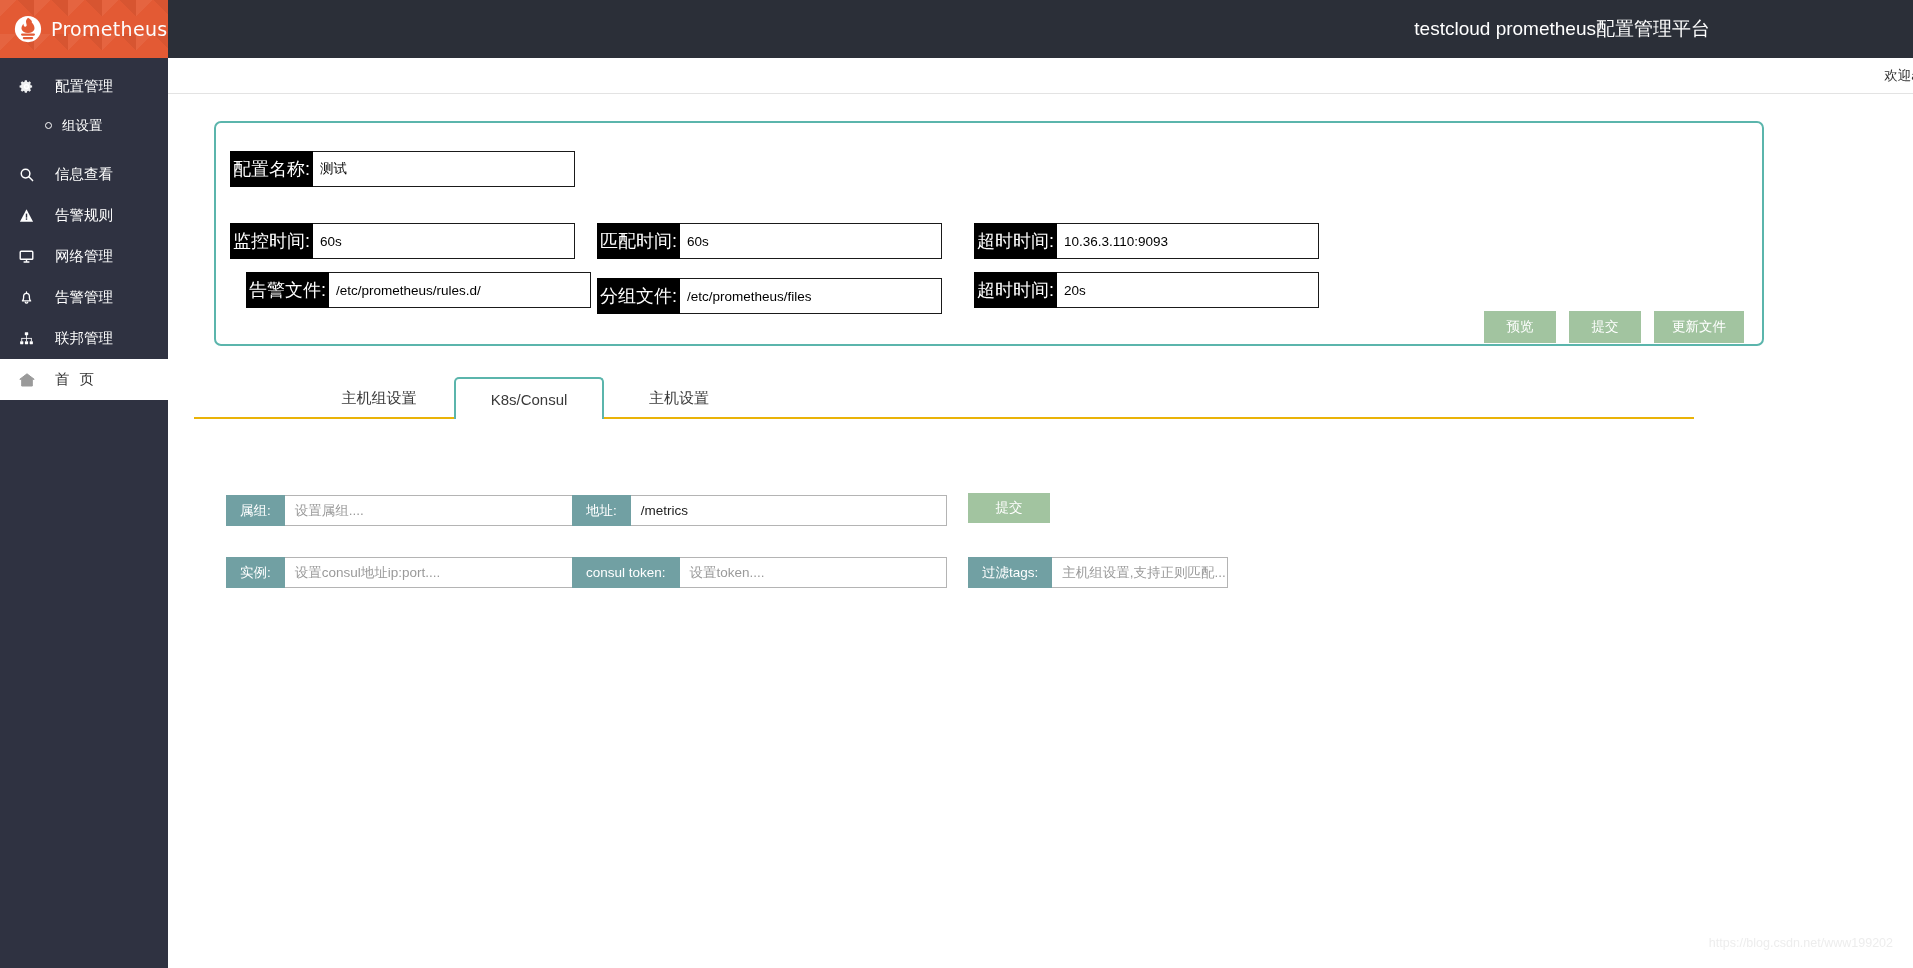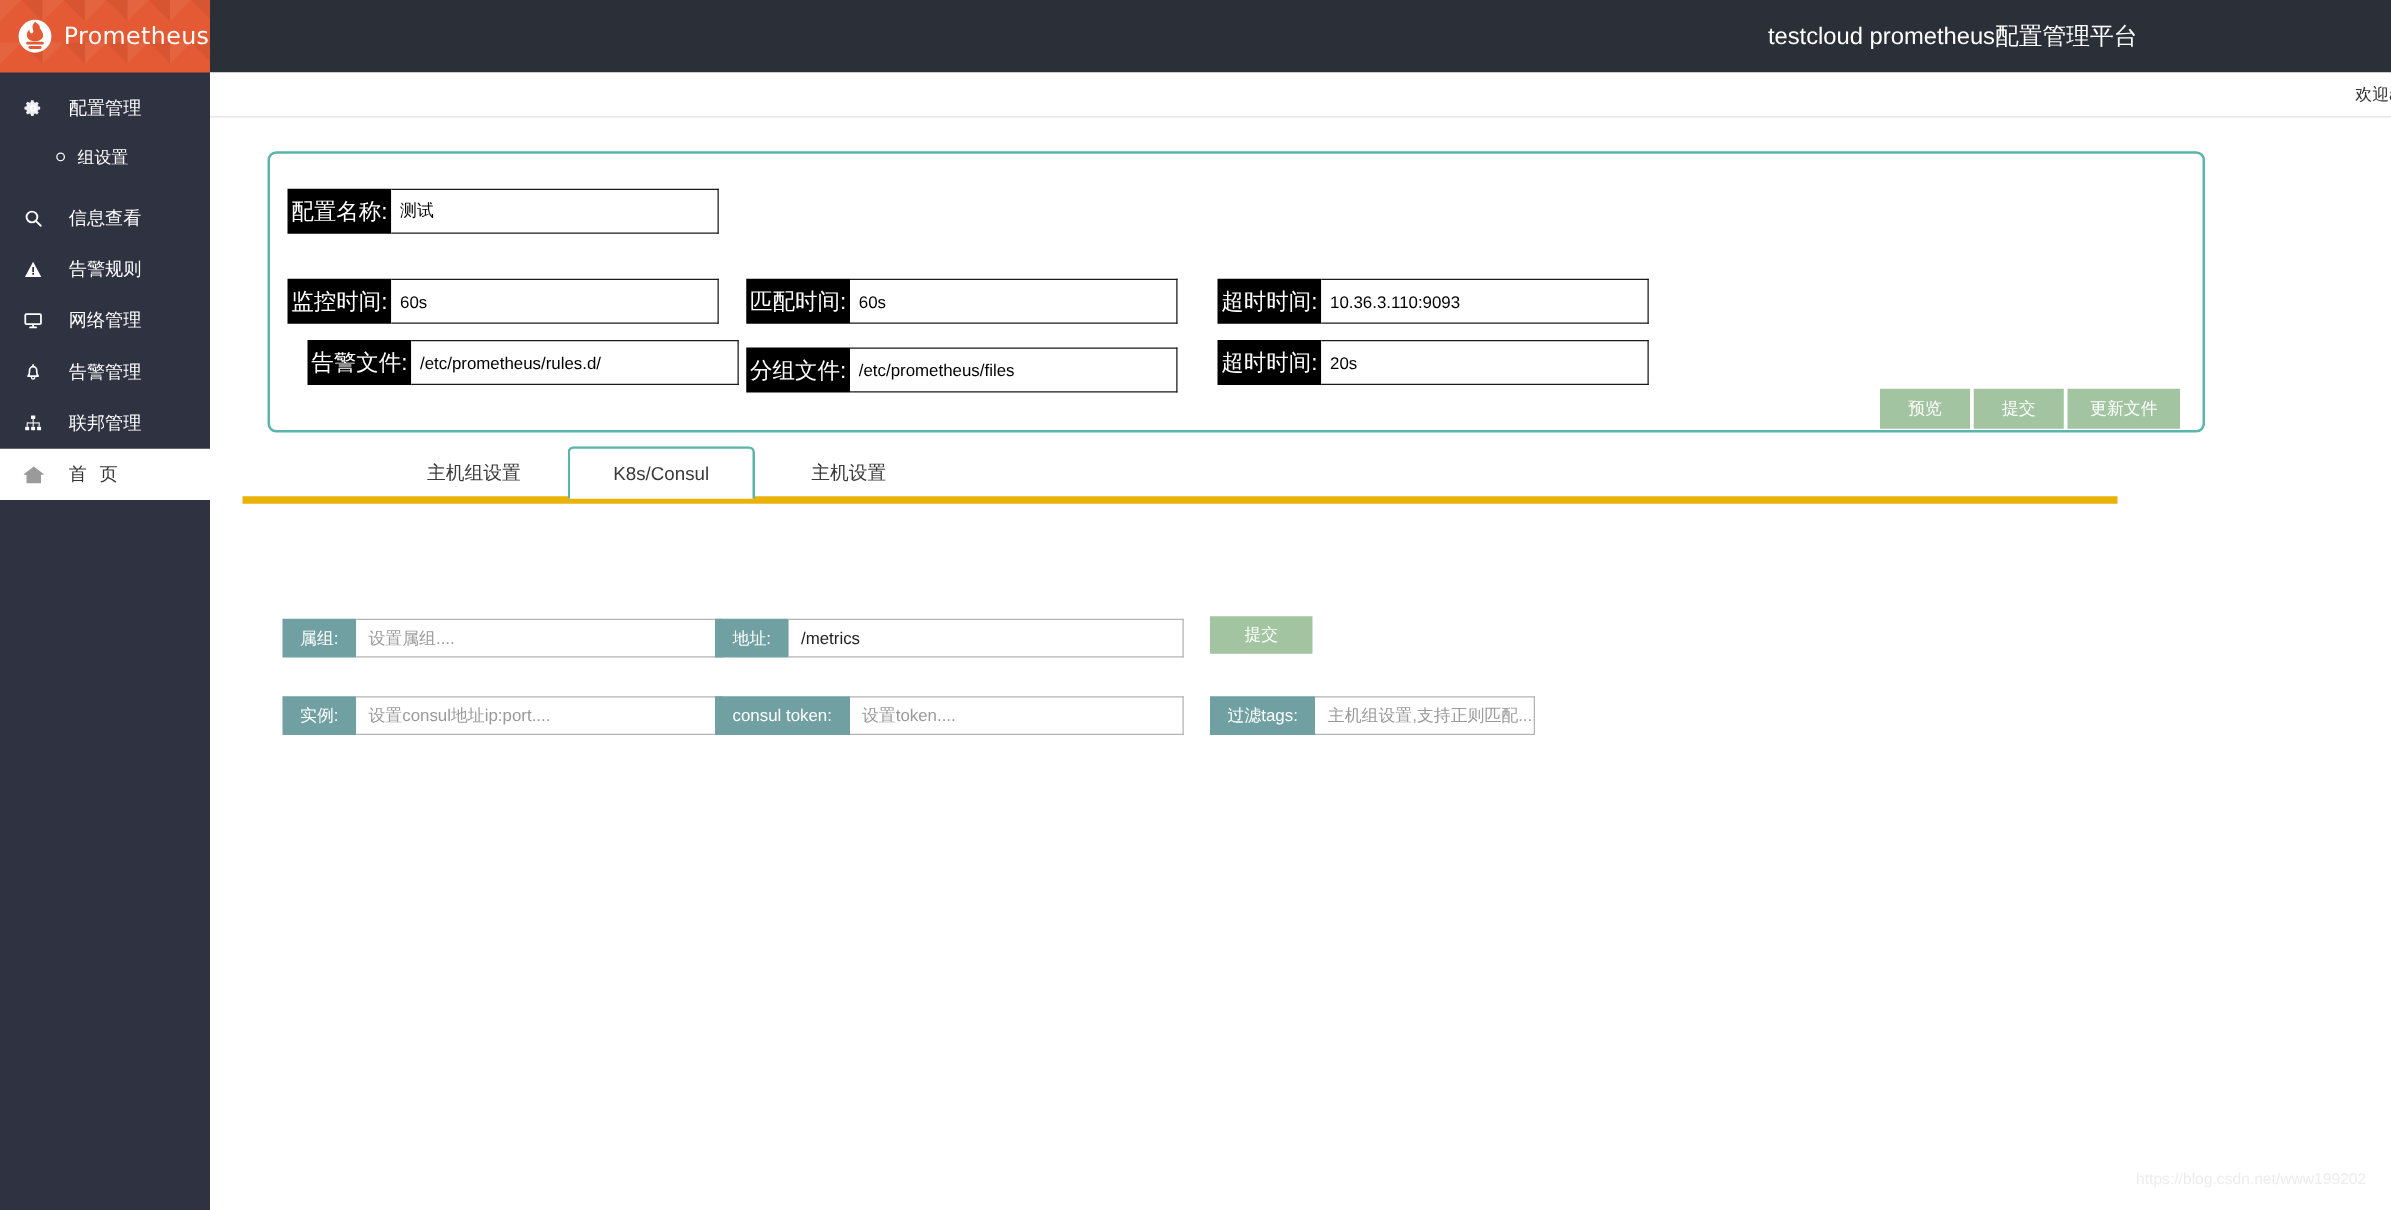--- a/index.html
+++ b/index.html
@@ -204,43 +204,43 @@
   .f-alert  { left: 758px; top: 100px; width: 345px; }
   .f-afile  { left: 14px;  top: 149px; width: 345px; margin-left: 16px; }
   .f-gfile  { left: 381px; top: 155px; width: 345px; }
   .f-timeout{ left: 758px; top: 149px; width: 345px; }
 
   .panel-actions {
     position: absolute;
     right: 18px;
     top: 188px;
     display: flex;
-    gap: 3px;
+    gap: 13px;
     margin-left: 40px;
   }
   .btn-green {
     background: #a2c4a0;
     color: #ffffff;
     border: none;
     font-size: 13.5px;
     font-family: "Liberation Sans", "DejaVu Sans", sans-serif;
     height: 32px;
     min-width: 72px;
     padding: 0 18px;
     cursor: pointer;
   }
 
   
   .tabs {
     position: absolute;
     left: 26px;
-    top: 268px;
+    top: 284px;
     width: 1500px;
     height: 40px;
-    border-bottom: 6px solid #eab308;
+    border-bottom: 2px solid #eab308;
     display: flex;
     align-items: flex-end;
   }
   .tab {
     height: 40px;
     min-width: 150px;
     display: flex;
     align-items: center;
     justify-content: center;
     font-size: 15px;

